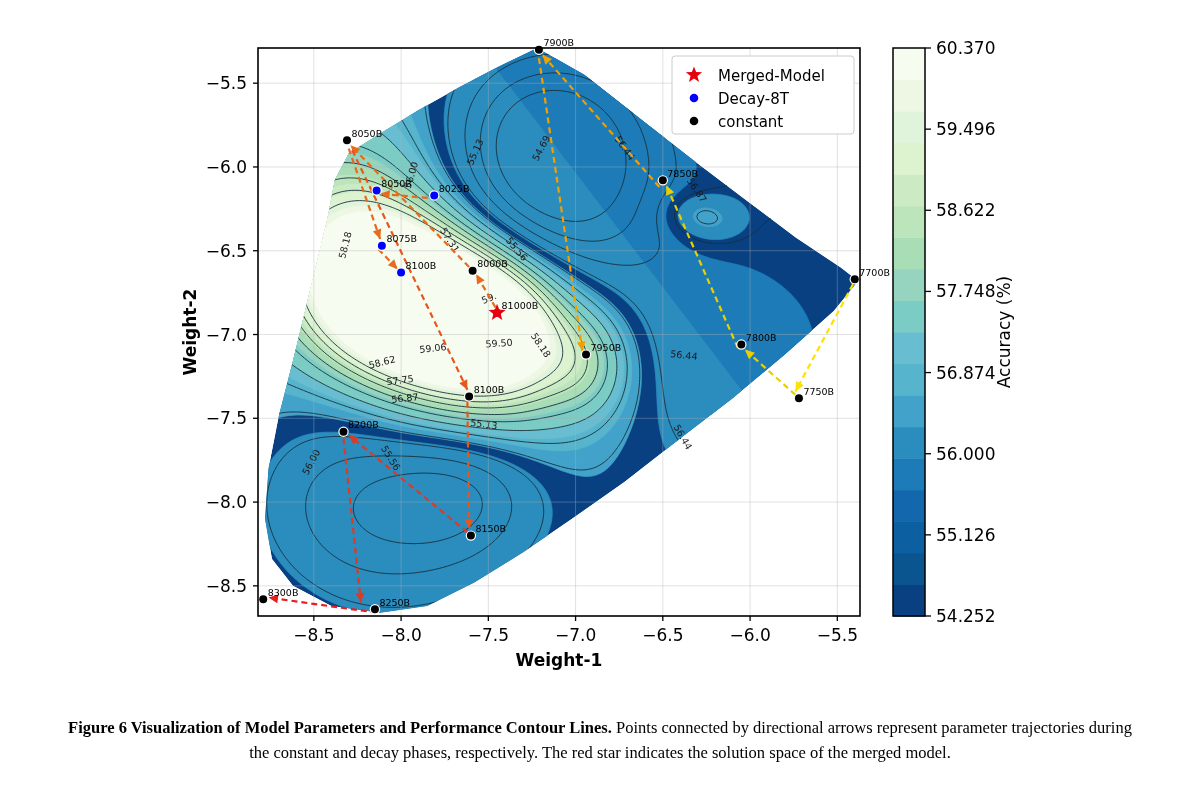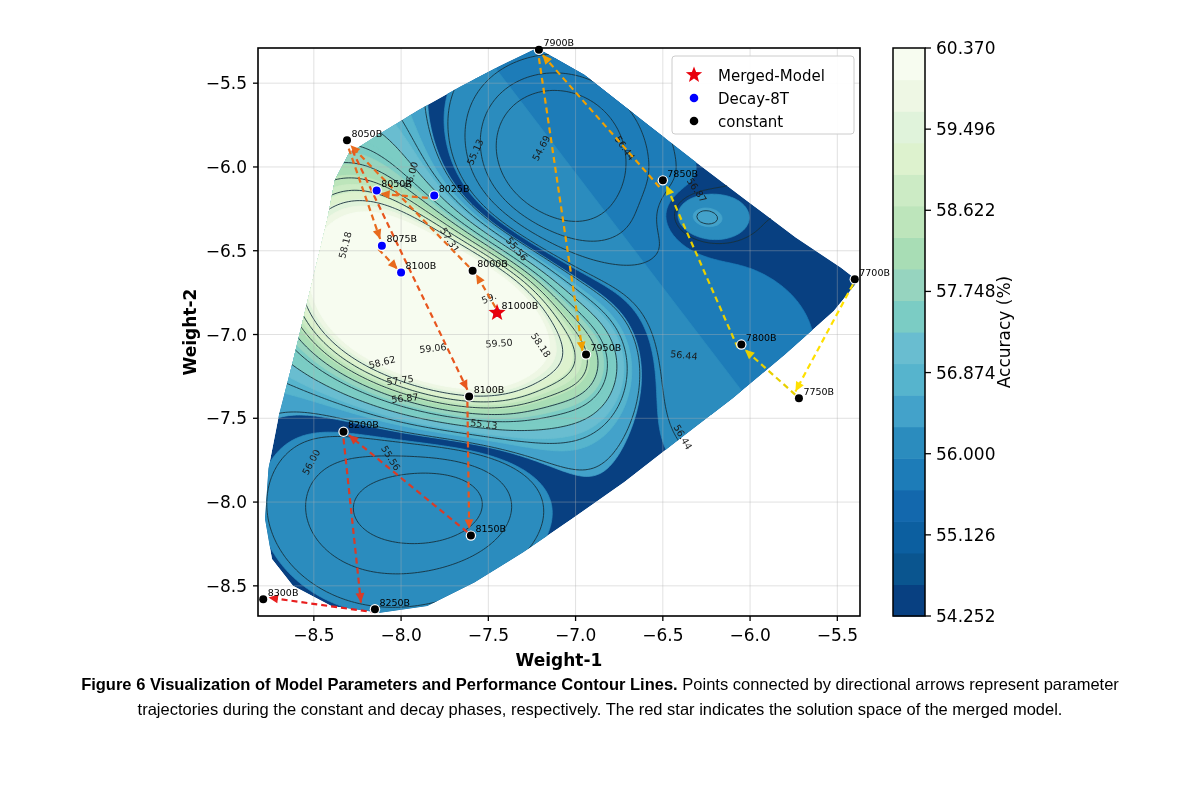--- a/index.html
+++ b/index.html
@@ -1,20 +1,20 @@
 <!DOCTYPE html>
 <html><head>
 <meta charset="utf-8">
 <style>
   html,body{margin:0;padding:0;background:#ffffff;}
   body{width:1200px;height:797px;font-family:"DejaVu Sans",sans-serif;overflow:hidden;}
   #root{position:relative;width:1200px;height:797px;background:#fff;}
   .fig{position:absolute;left:0;top:0;width:1200px;height:680px;}
-  .cap{position:absolute;left:60px;top:672px;width:1080px;text-align:center;
-       font-family:Liberation Sans, sans-serif;font-size:16.5px;color:#000;line-height:1.5;}
+  .cap{position:absolute;left:60px;top:716px;width:1080px;text-align:center;
+       font-family:Liberation Serif, serif;font-size:16.5px;color:#000;line-height:1.5;}
   .cap b{font-weight:bold;}
   svg{display:block;}
   text{font-family:"DejaVu Sans",sans-serif;fill:#000;}
   .tick{font-size:17px;}
   .axlabel{font-size:17px;font-weight:bold;}
   .ptlabel{font-size:9.5px;}
   .clabel{font-size:9.5px;fill:#1a1a1a;}
   .legtxt{font-size:15px;}
 </style>
 </head>

